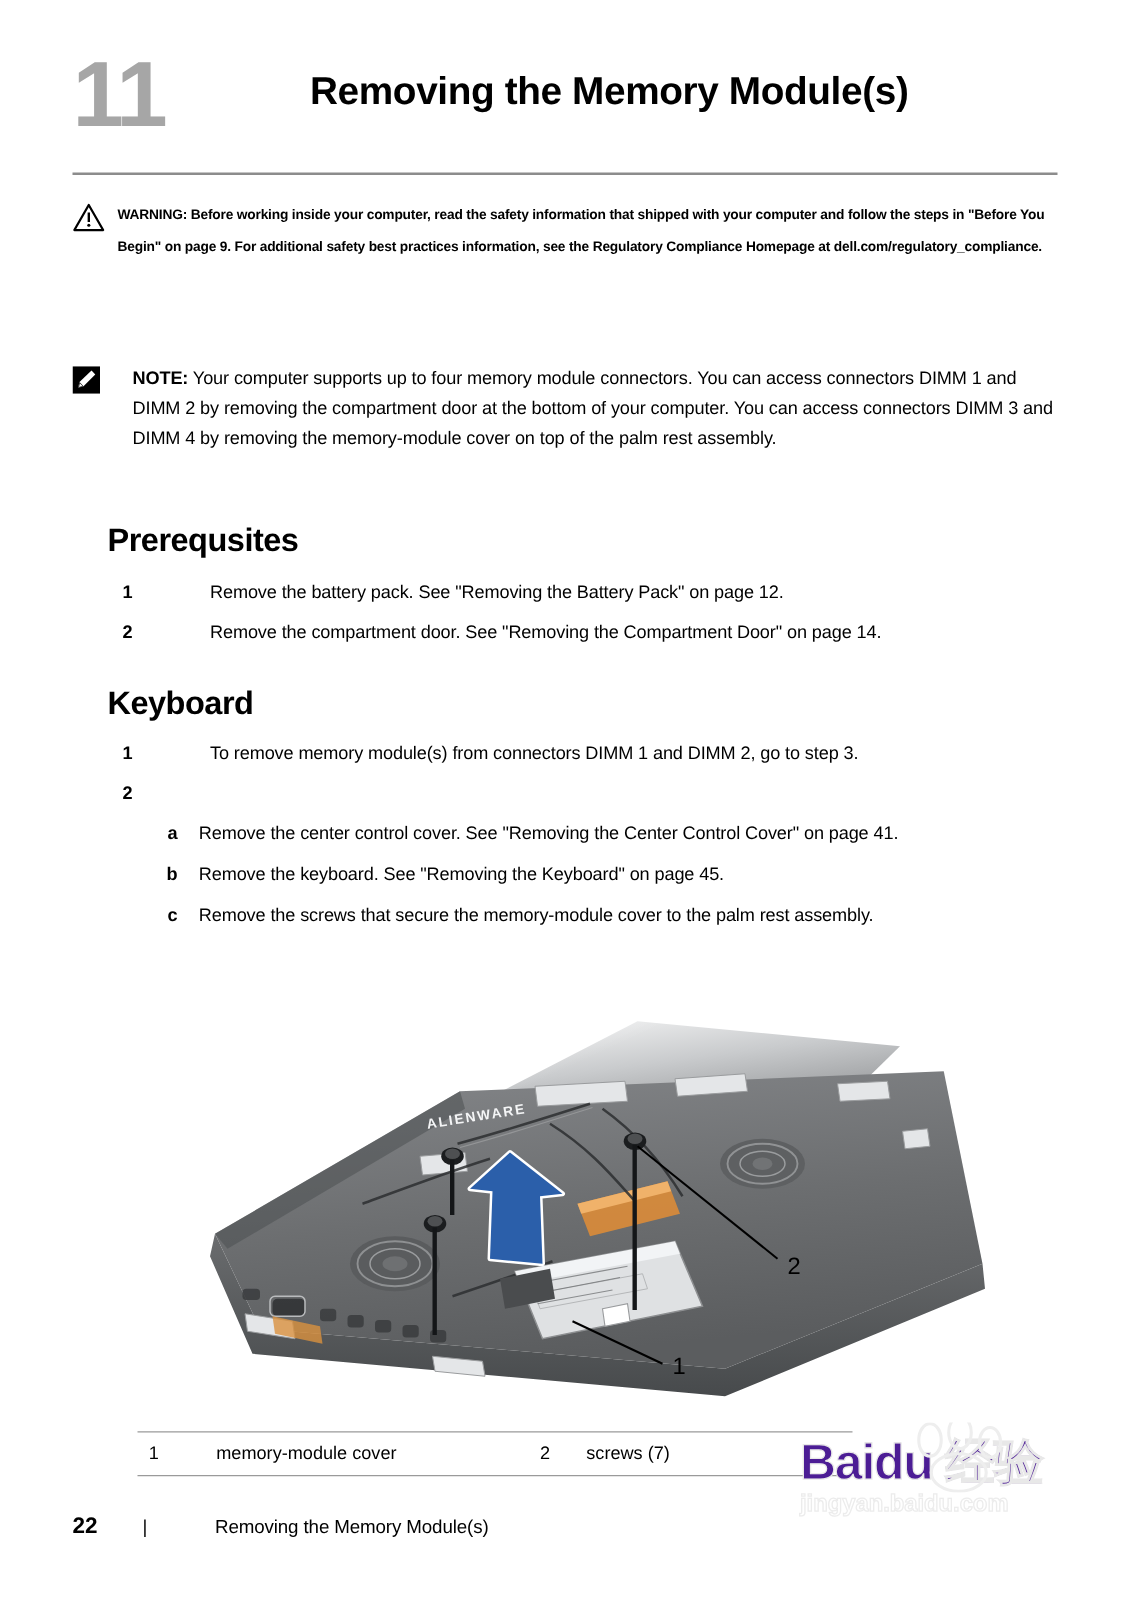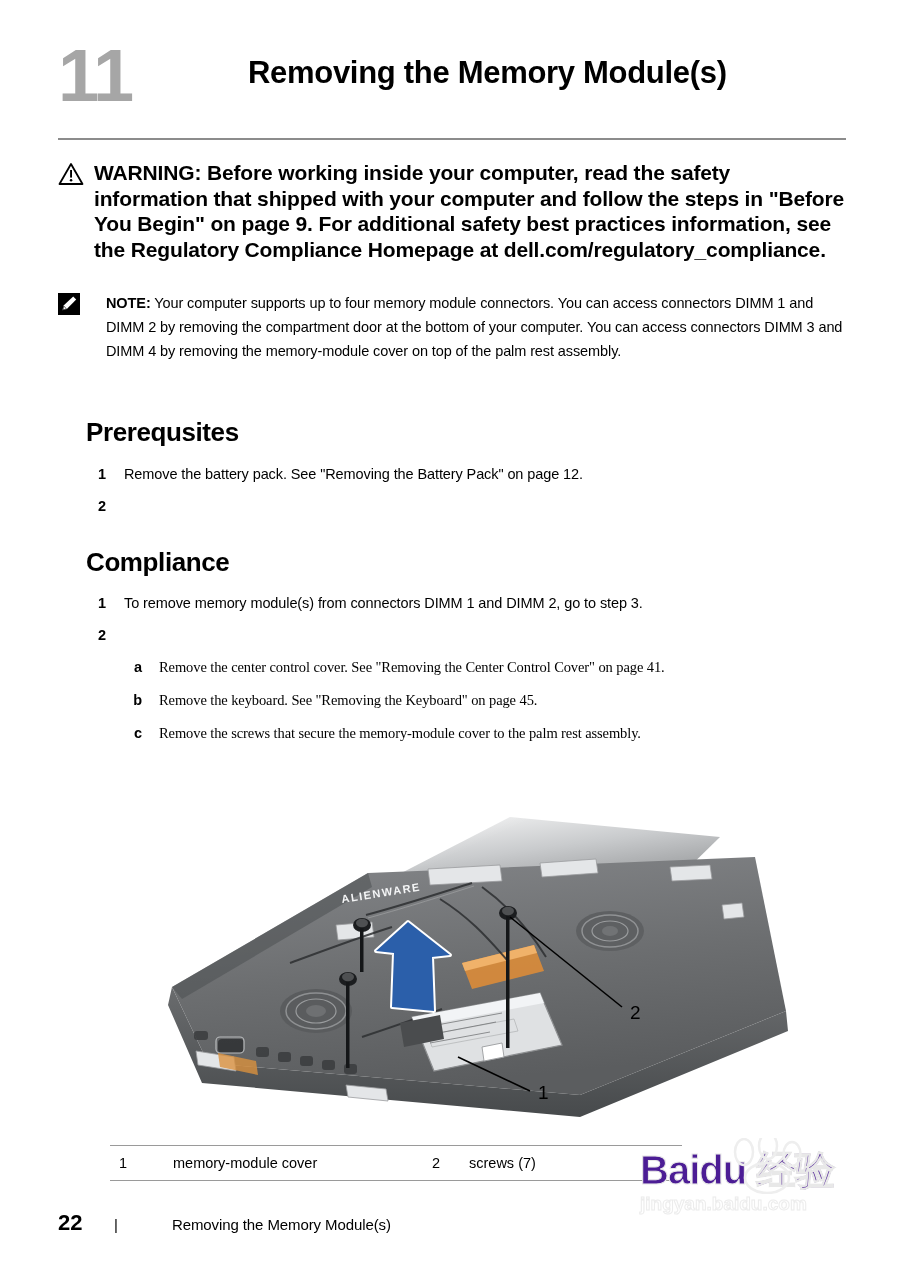--- a/index.html
+++ b/index.html
@@ -68,21 +68,21 @@
     width: 36px;
     padding-top: 2px;
   }
   .admon-body {
     flex: 1;
   }
   .admon.warning {
     top: 160px;
   }
   .admon.warning .admon-body {
-    font-size: 21px;
+    font-size: 11px;
     line-height: 25.5px;
     font-weight: bold;
     letter-spacing: -0.15px;
   }
   .admon.note {
     top: 291px;
     gap: 12px;
   }
   .admon.note .admon-body {
     font-size: 14.5px;
@@ -124,20 +124,21 @@
     text-align: right;
     padding-right: 18px;
     font-size: 14.5px;
     font-weight: bold;
     line-height: 22px;
   }
   .step-text {
     font-size: 14.5px;
     line-height: 22px;
     letter-spacing: -0.1px;
+    margin-left: 44px;
   }
   .substeps {
     margin-top: 10px;
   }
   .substep {
     display: flex;
     align-items: flex-start;
     margin-bottom: 10px;
   }
   .substep-num {
@@ -147,21 +148,20 @@
     padding-right: 17px;
     font-size: 14.5px;
     font-weight: bold;
     line-height: 22px;
   }
   .substep-text {
     font-size: 14.5px;
     line-height: 23px;
     letter-spacing: -0.1px;
     max-width: 640px;
-    font-family: Liberation Serif, serif;
   }
 
   
   .figure {
     position: absolute;
     left: 110px;
     top: 795px;
     width: 700px;
     height: 340px;
   }
@@ -199,21 +199,21 @@
   .footer {
     position: absolute;
     left: 58px;
     top: 1210px;
     display: flex;
     align-items: baseline;
     font-size: 15px;
   }
   .footer-page {
     font-weight: bold;
-    font-size: 22px;
+    font-size: 18px;
     width: 56px;
   }
   .footer-sep {
     color: #000;
     width: 58px;
   }
   .footer-title {
     font-size: 15px;
     letter-spacing: -0.1px;
   }
@@ -290,24 +290,25 @@
   </div>
 
   <div class="section-heading prereq">Prerequsites</div>
   <div class="steps prereq">
     <div class="step">
       <div class="step-num">1</div>
       <div class="step-text">Remove the battery pack. See "Removing the Battery Pack" on page 12.</div>
     </div>
     <div class="step">
       <div class="step-num">2</div>
-    </div>
-  </div>
-
-  <div class="section-heading proc">Compliance</div>
+      <div class="step-text">Remove the compartment door. See "Removing the Compartment Door" on page 14.</div>
+    </div>
+  </div>
+
+  <div class="section-heading proc">Keyboard</div>
   <div class="steps proc">
     <div class="step">
       <div class="step-num">1</div>
       <div class="step-text">To remove memory module(s) from connectors DIMM 1 and DIMM 2, go to step 3.</div>
     </div>
     <div class="step">
       <div class="step-num">2</div>
     </div>
     <div class="substeps">
       <div class="substep">

